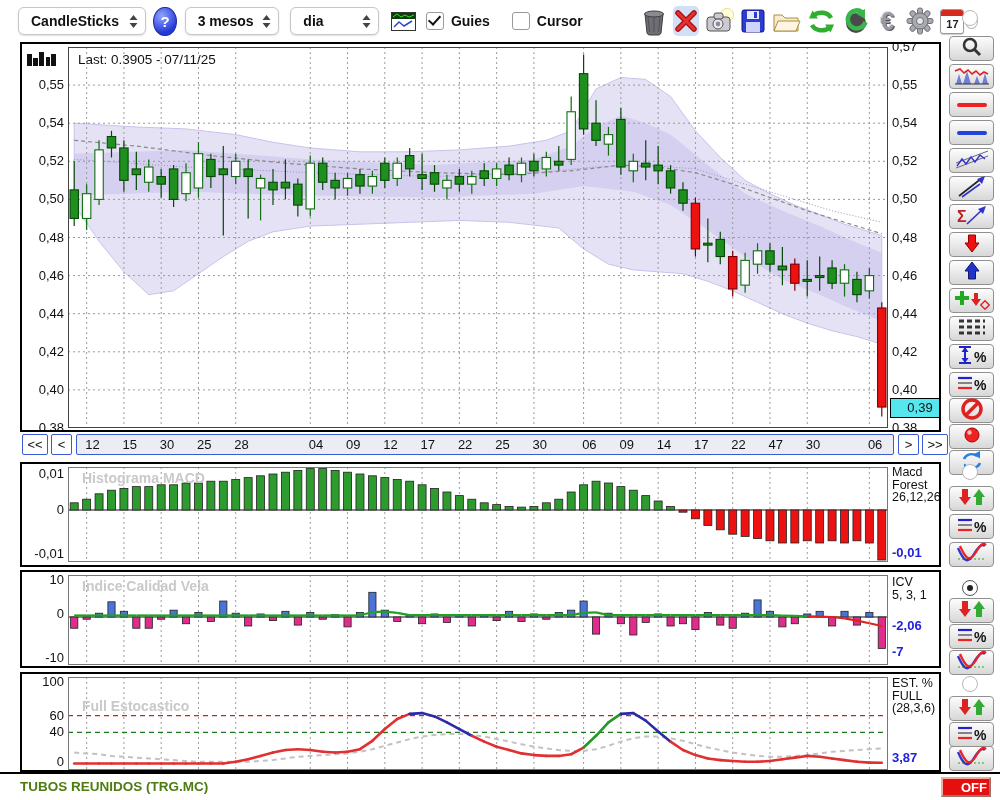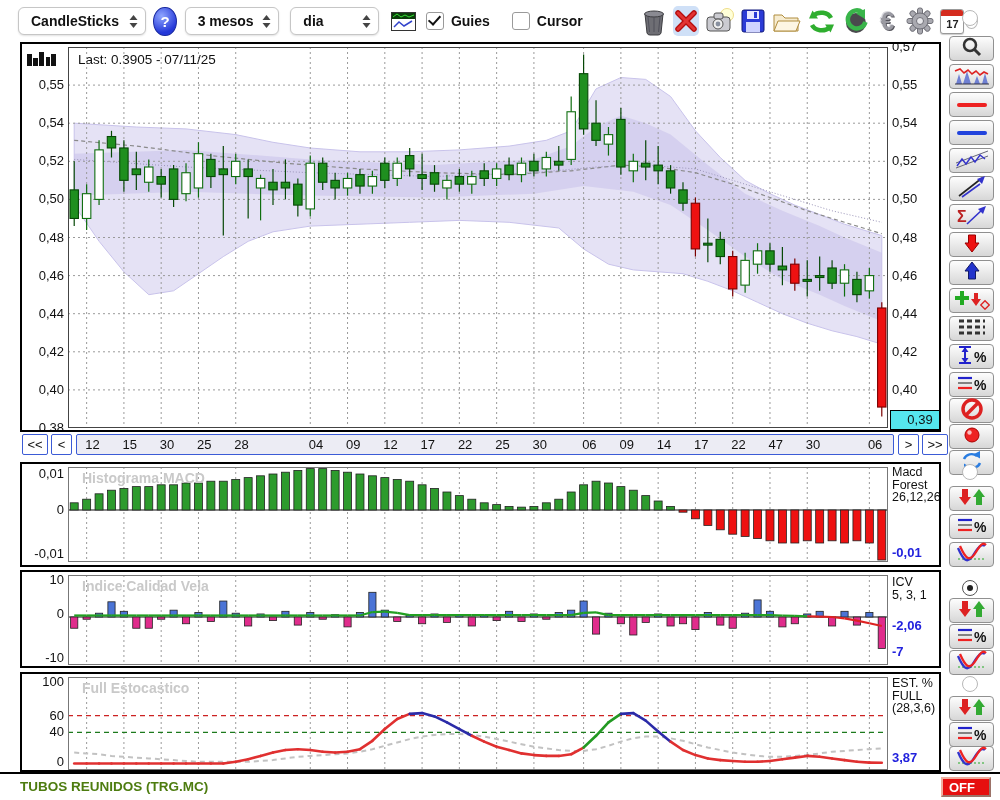--- a/index.html
+++ b/index.html
@@ -26,26 +26,26 @@
   #scrollrow{position:absolute;left:20px;top:434px;width:925px;height:22px;}
   .navbtn{position:absolute;top:0;height:21px;background:#fff;border:1.5px solid #3b5bd6;box-sizing:border-box;
     font-size:13px;color:#111;display:flex;align-items:center;justify-content:center;border-radius:2px;}
   #tickstrip{position:absolute;left:56px;top:0;width:818px;height:21px;background:#ececf4;border:1.5px solid #3b5bd6;box-sizing:border-box;border-radius:2px;}
   .ticklab{position:absolute;top:2px;width:24px;text-align:right;font-size:13px;color:#111;}
   #statusbar{position:absolute;left:0;top:775px;width:1000px;height:25px;background:#fff;}
   #statusdivider{position:absolute;left:0;top:772px;width:1000px;height:2px;background:#000;}
   .sym{position:absolute;left:20px;top:4px;font-size:13.5px;font-weight:bold;color:#4d7c0f;}
   .cfgpath{position:absolute;left:305px;top:4px;font-size:13.5px;color:#2222e0;text-decoration:underline;}
   #offbadge{position:absolute;left:941px;top:2px;width:50px;height:20px;background:#e60f0f;border:2px outset #f0b0a0;box-sizing:border-box;
-    color:#fff;font-size:13px;font-weight:bold;display:flex;align-items:center;padding-left:6px;}
+    color:#fff;font-size:13px;font-weight:bold;display:flex;align-items:center;padding-left:18px;}
   .rb{position:absolute;left:949px;width:45px;height:25px;border:1px solid #909090;border-radius:4px;
     background:linear-gradient(#fdfdfd,#d7d7d7);display:flex;align-items:center;justify-content:center;box-sizing:border-box;}
   .railradio{position:absolute;left:962px;}
   #badge-last{position:absolute;left:868px;width:60px;height:20px;background:#55e6ee;border:1px solid #000;box-sizing:border-box;
-    font-size:13px;color:#111;display:flex;align-items:center;justify-content:center;margin-top:12px;}
+    font-size:13px;color:#111;display:flex;align-items:center;justify-content:center;}
   .lastlab{position:absolute;left:56px;top:8px;font-size:13.5px;color:#111;}
 </style>
 </head>
 <body>
 
 <div id="toolbar">
   <div class="popup" style="width:137px">
     <span>CandleSticks</span>
     <span class="chev">
         <svg width="9" height="13">
@@ -766,21 +766,21 @@
       <line x1="714.3939393939394" y1="82.28" x2="726.8181818181819" y2="80.6" stroke="#e03030" stroke-width="2.6" stroke-linecap="round"></line>
       <line x1="726.8181818181819" y1="80.6" x2="739.2424242424242" y2="78.92" stroke="#e03030" stroke-width="2.6" stroke-linecap="round"></line>
       <line x1="739.2424242424242" y1="78.92" x2="751.6666666666666" y2="79.76" stroke="#e03030" stroke-width="2.6" stroke-linecap="round"></line>
       <line x1="751.6666666666666" y1="79.76" x2="764.0909090909091" y2="81.44" stroke="#e03030" stroke-width="2.6" stroke-linecap="round"></line>
       <line x1="764.0909090909091" y1="81.44" x2="776.5151515151515" y2="83.12" stroke="#e03030" stroke-width="2.6" stroke-linecap="round"></line>
       <line x1="776.5151515151515" y1="83.12" x2="788.939393939394" y2="84.8" stroke="#e03030" stroke-width="2.6" stroke-linecap="round"></line>
       <line x1="788.939393939394" y1="84.8" x2="801.3636363636364" y2="85.64" stroke="#e03030" stroke-width="2.6" stroke-linecap="round"></line>
       <line x1="801.3636363636364" y1="85.64" x2="813.7878787878788" y2="85.7492" stroke="#e03030" stroke-width="2.6" stroke-linecap="round"></line>
       <rect x="0.5" y="0.5" width="819" height="92" fill="none" stroke="#777" stroke-width="1"></rect>
     </svg>
-  <div class="paneltitle" style="left:60px;top:6px">Full Estocastico</div>
+  <div class="paneltitle" style="left:60px;top:24px">Full Estocastico</div>
   <div id="est-ylabels">
       <div class="axlab l" style="left: 2px; top: 0px;">100</div>
       <div class="axlab l" style="left: 2px; top: 34px;">60</div>
       <div class="axlab l" style="left: 2px; top: 50px;">40</div>
       <div class="axlab l" style="left: 2px; top: 80px;">0</div>
     </div>
   <div class="rinfo" style="top:3px">
     <div>EST. %</div>
       <div>FULL</div>
       <div>(28,3,6)</div>

